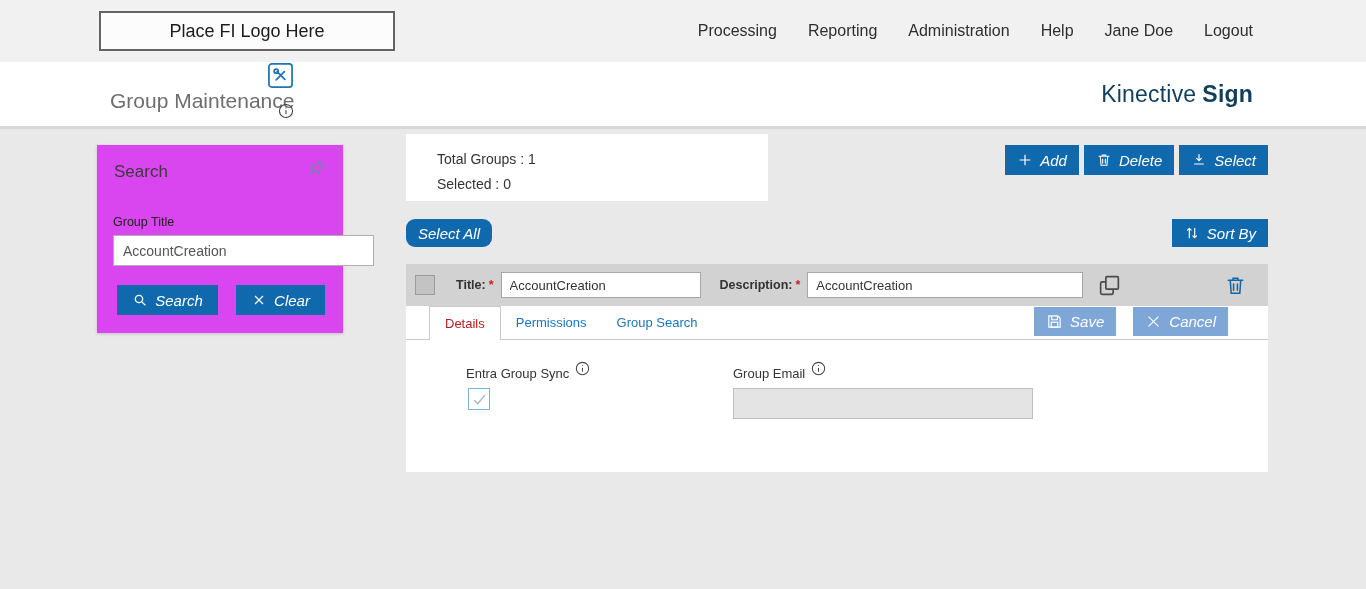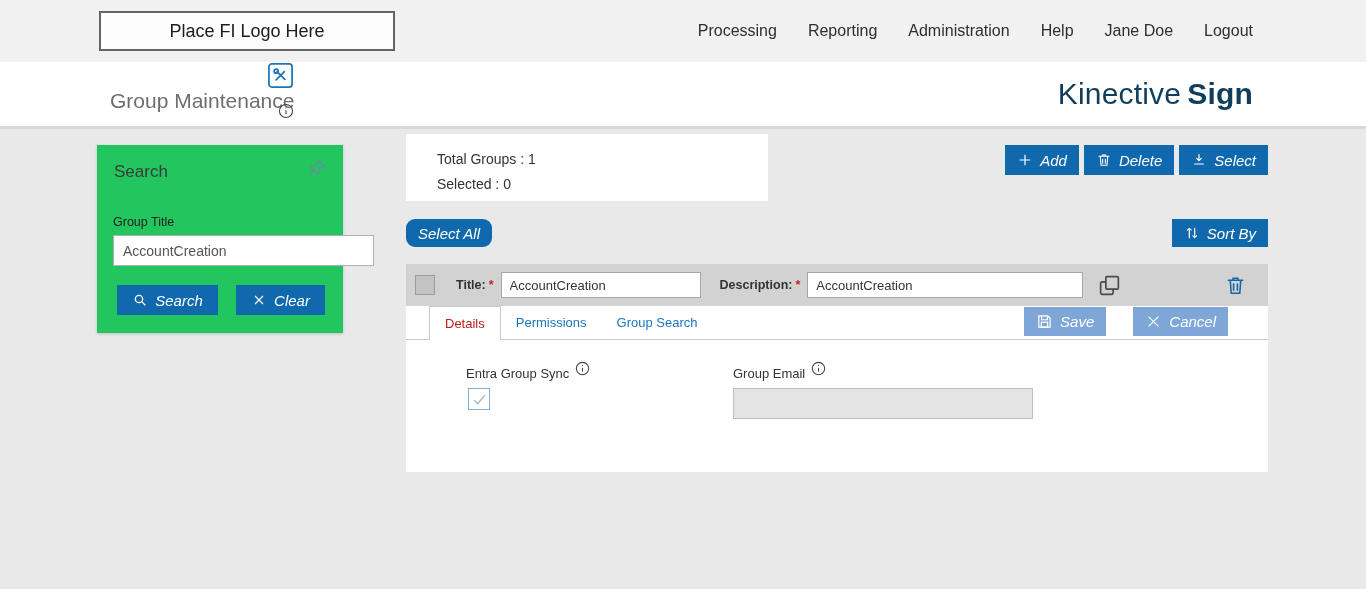--- a/index.html
+++ b/index.html
@@ -29,38 +29,38 @@
   .titlebar {
     position:absolute; top:62px; left:0; right:0; height:67px;
     background:#fff; border-bottom:3px solid #d8d8d8;
   }
   .title-left { position:absolute; left:100px; top:0; height:72px; display:flex; align-items:flex-end;flex-direction:column; }
   .app-icon { width:27px; height:27px; color:#1b75bb; }
   .page-title { font-size:21px; font-weight:400; color:#6e6e6e; margin-left:10px; }
   .info-ic { width:16px; height:16px; color:#444; margin-left:10px; margin-top:-10px; cursor:pointer; }
   .brand {
     position:absolute; right:113px; top:0; height:64px; display:flex; align-items:center;
-    font-size:30px; color:#103e5c; letter-spacing:.2px;
+    font-size:23px; color:#103e5c; letter-spacing:.2px;
   }
   .brand b { font-weight:700; margin-left:6px; }
 
   
   .btn {
     display:inline-flex; align-items:center; justify-content:center; gap:7px;
     background:#0f69ac; color:#fff; border:0; height:30px; padding:0 12px;
     font-size:15px; font-family:inherit; cursor:pointer; white-space:nowrap;font-style:italic;
   }
   .btn .ic { width:16px; height:16px; }
   .btn-light { background:#7ea7d8; height:29px; }
   .btn-light .ic { width:17px; height:17px; }
 
   
   .search-card {
     position:absolute; left:97px; top:145px; width:246px; height:188px;
-    background:#22c55e; box-shadow:0 1px 3px rgba(0,0,0,.18);
+    background:#d946ef; box-shadow:0 1px 3px rgba(0,0,0,.18);
   }
   .search-title { position:absolute; left:17px; top:17px; font-size:17px; color:#3a3a3a; }
   .pin-ic { position:absolute; right:16px; top:13px; width:20px; height:20px; color:#6f87a3; cursor:pointer; }
   .gt-label { position:absolute; left:16px; top:70px; font-size:12.5px; color:#222; }
   .gt-input {
     position:absolute; left:16px; top:90px; width:261px; height:31px;
     border:1px solid #b0b0b0; padding:0 9px; font-size:14px; color:#555; font-family:inherit;
   }
   .search-btn { position:absolute; left:20px; top:140px; width:101px; }
   .clear-btn { position:absolute; right:18px; top:140px; width:89px; }
@@ -93,21 +93,21 @@
   .row-trash { margin-left:auto; margin-right:21px; width:23px; height:23px; color:#0f69ac; }
 
   
   .panel { position:absolute; left:406px; top:306px; width:862px; height:166px; background:#fff; }
   .tabbar { position:relative; height:34px; border-bottom:1px solid #c9c9c9; display:flex; align-items:stretch; padding-left:23px; }
   .tab { display:flex; align-items:center; padding:0 15px; font-size:13px; cursor:pointer; color:#1b75bb; }
   .tab.active {
     border:1px solid #c9c9c9; border-bottom:none; background:#fff; color:#b91c1c;
     margin-bottom:-1px; z-index:2; cursor:default;
   }
-  .save-cancel { position:absolute; right:40px; top:1px; display:flex; gap:27px; z-index:3;padding-left:48px; }
+  .save-cancel { position:absolute; right:40px; top:1px; display:flex; gap:17px; z-index:3;padding-left:48px; }
 
   .tab-content { position:relative; height:131px; }
   .field-label { position:absolute; display:flex; align-items:flex-start; gap:6px; font-size:13px; color:#333; }
   .field-label .info-ic { margin:0; margin-top:-5px; width:15px; height:15px; }
   .sync-label { left:60px; top:26px; }
   .email-label { left:327px; top:26px; }
   .sync-checkbox {
     position:absolute; left:62px; top:48px; width:22px; height:22px;
     background:#fff; border:1px solid #85aed6; color:#a9b8c6;
     display:flex; align-items:center; justify-content:center; cursor:pointer;

